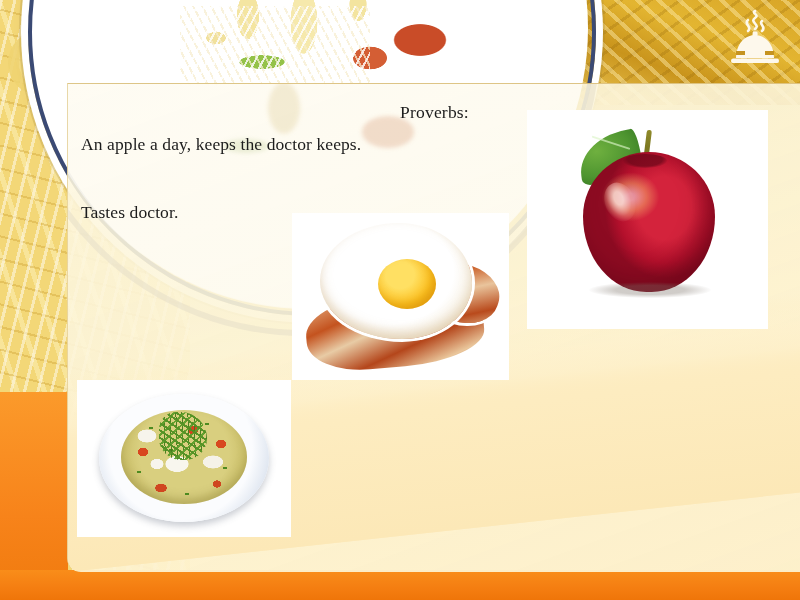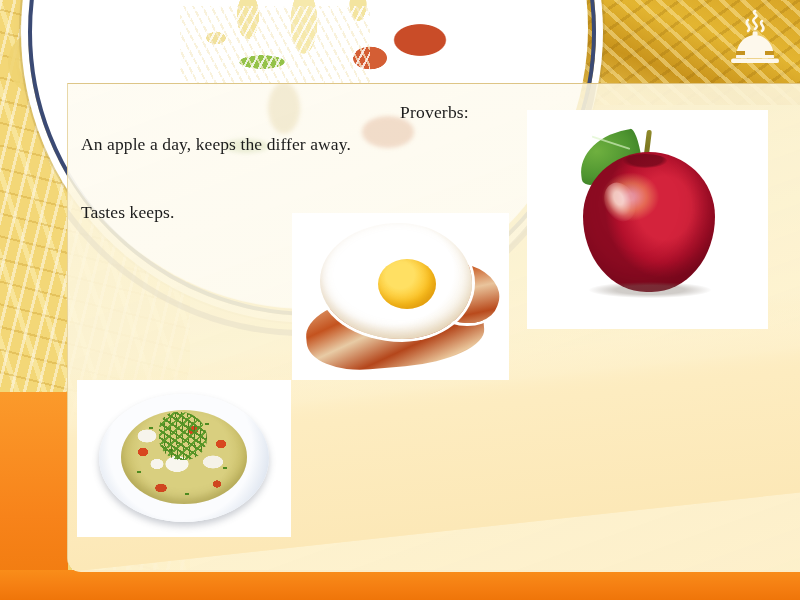--- a/index.html
+++ b/index.html
@@ -429,22 +429,22 @@
 
   <div class="content-panel">
     <div class="panel-ghost"></div>
     <div class="panel-ghost2"></div>
     <div class="panel-ghost3"></div>
     <div class="panel-wedge"></div>
     <div class="panel-wedge2"></div>
 
     <div class="text-layer">
       <div class="proverbs-title">Proverbs:</div>
-      <div class="line-1">An apple a day, keeps the differ away.</div>
-      <div class="line-2">Tastes keeps.</div>
+      <div class="line-1">An apple a day, keeps the doctor keeps.</div>
+      <div class="line-2">Tastes doctor.</div>
     </div>
   </div>
 
   <div class="photo-box" id="photo-apple">
     <div class="apple-leaf"></div>
     <div class="apple-stem"></div>
     <div class="apple-body"></div>
     <div class="apple-dimple"></div>
     <div class="apple-highlight"></div>
     <div class="apple-shadow"></div>

